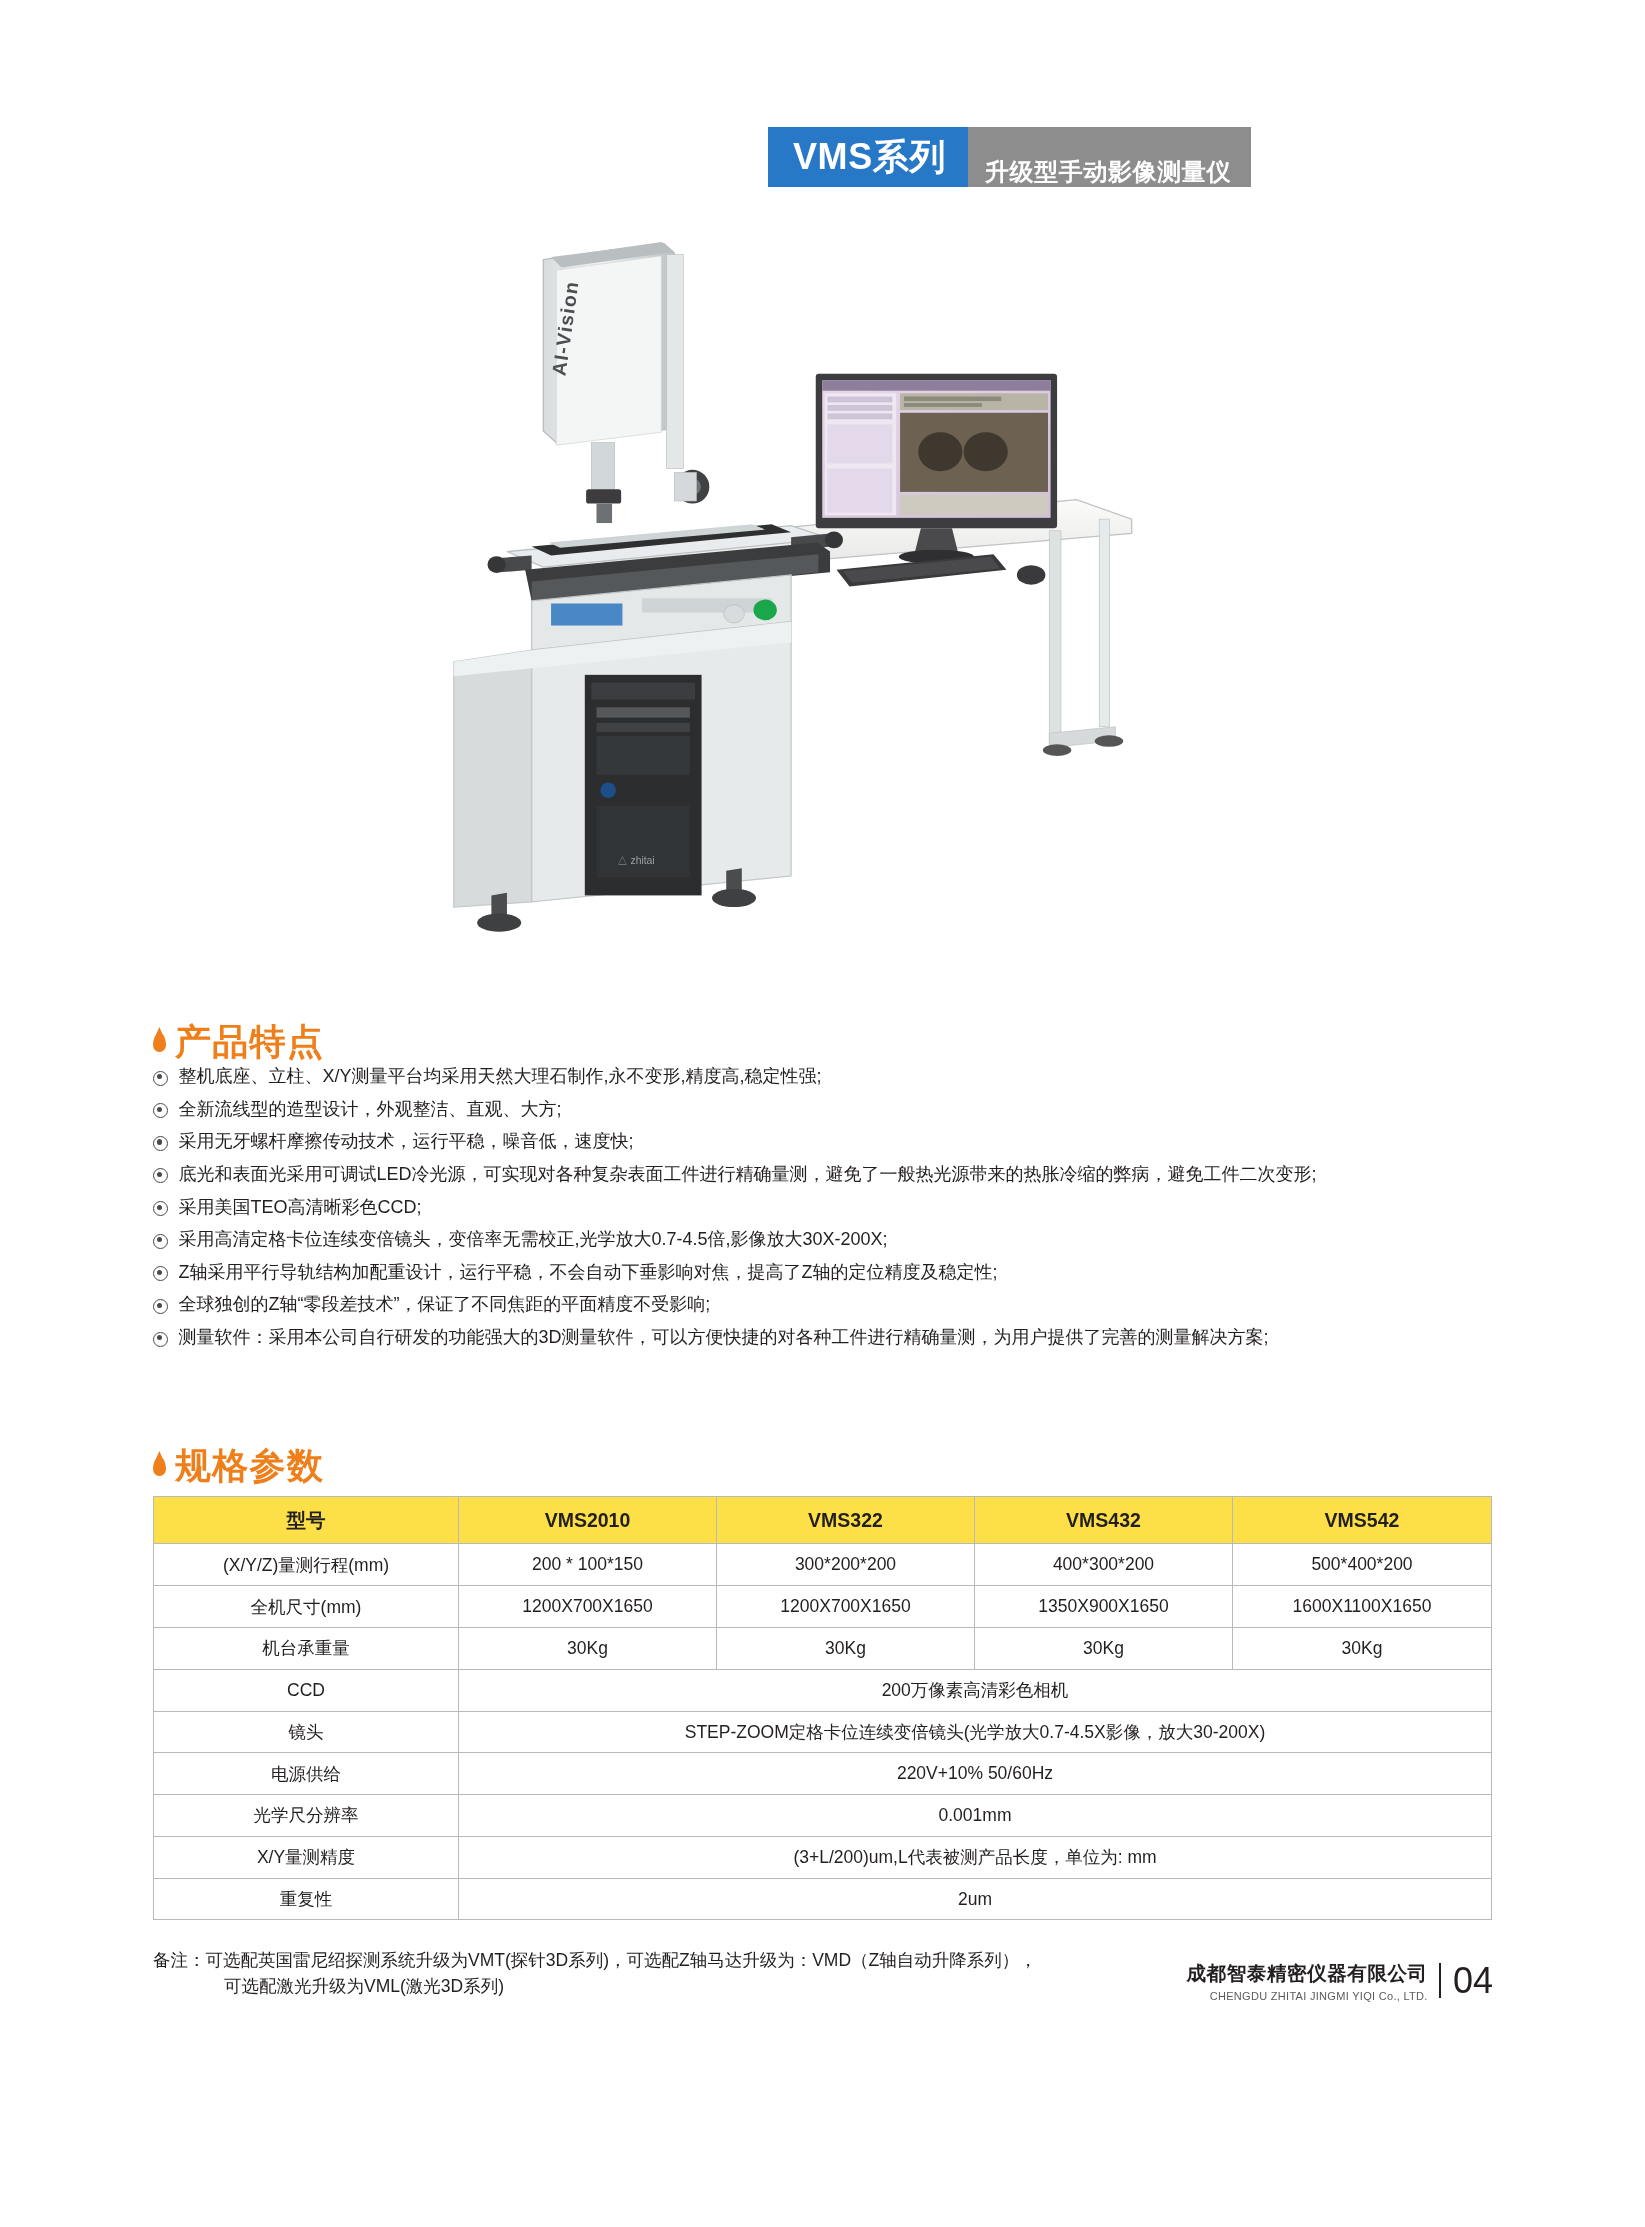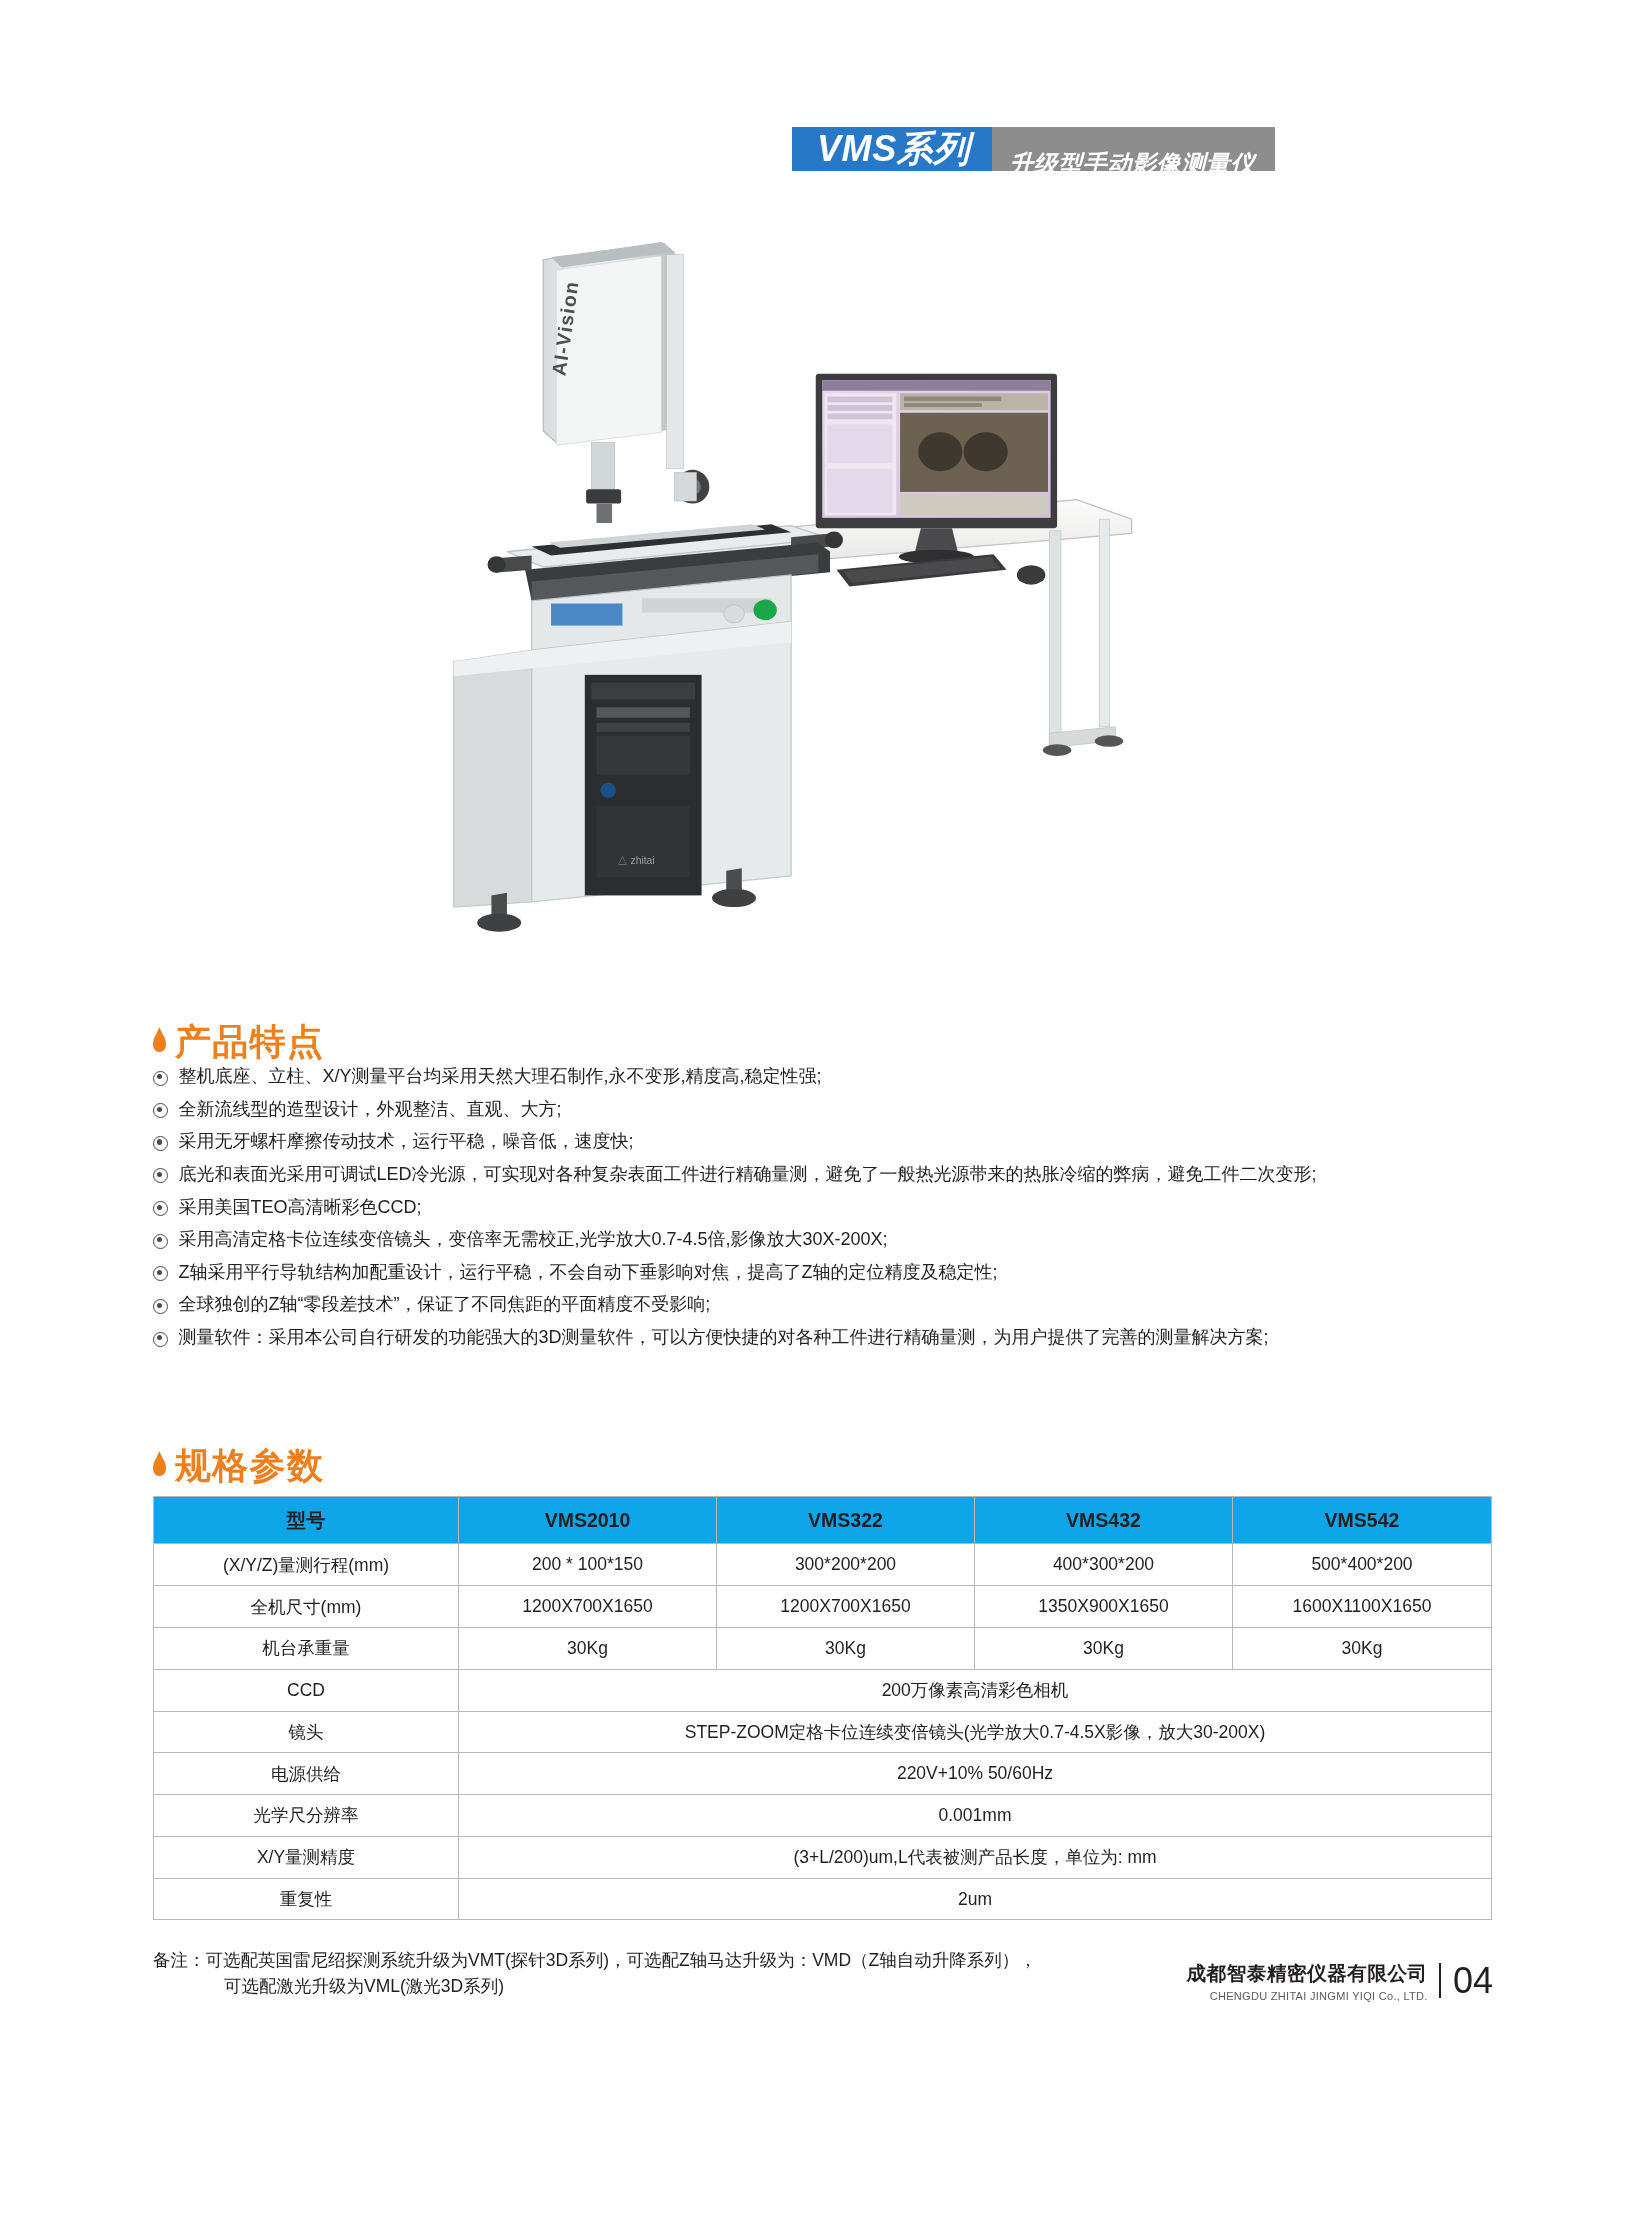--- a/index.html
+++ b/index.html
@@ -13,25 +13,24 @@
     position: relative;
     font-family: "Liberation Sans", sans-serif;
     color: #231f20;
     overflow: hidden;
   }
 
   
   .header-band {
     position: absolute;
     top: 127px;
-    left: 792px;
-    height: 44px;
+    left: 768px;
+    height: 60px;
     display: flex;
     align-items: stretch;
-    font-style: italic;
   }
   .header-blue {
     background: #2878c8;
     display: flex;
     align-items: center;
     padding: 0 22px 0 25px;
   }
   .header-blue .htitle {
     color: #ffffff;
     font-size: 36px;
@@ -146,21 +145,21 @@
   }
   table.spec td, table.spec th {
     border: 0.6px solid #b9b9b9;
     text-align: center;
     vertical-align: middle;
     padding: 8.4px 2.6px;
     font-weight: normal;
     color: #231f20;
   }
   table.spec tr.head td {
-    background: #0ea5e9;
+    background: #fde047;
     font-weight: bold;
     font-size: 19.5px;
     padding: 9.7px 2.6px;
   }
   table.spec td.label {
     background: #ffffff;
   }
   .col0 { width: 305px; }
   .col1 { width: 258px; }
   .col2 { width: 258px; }

